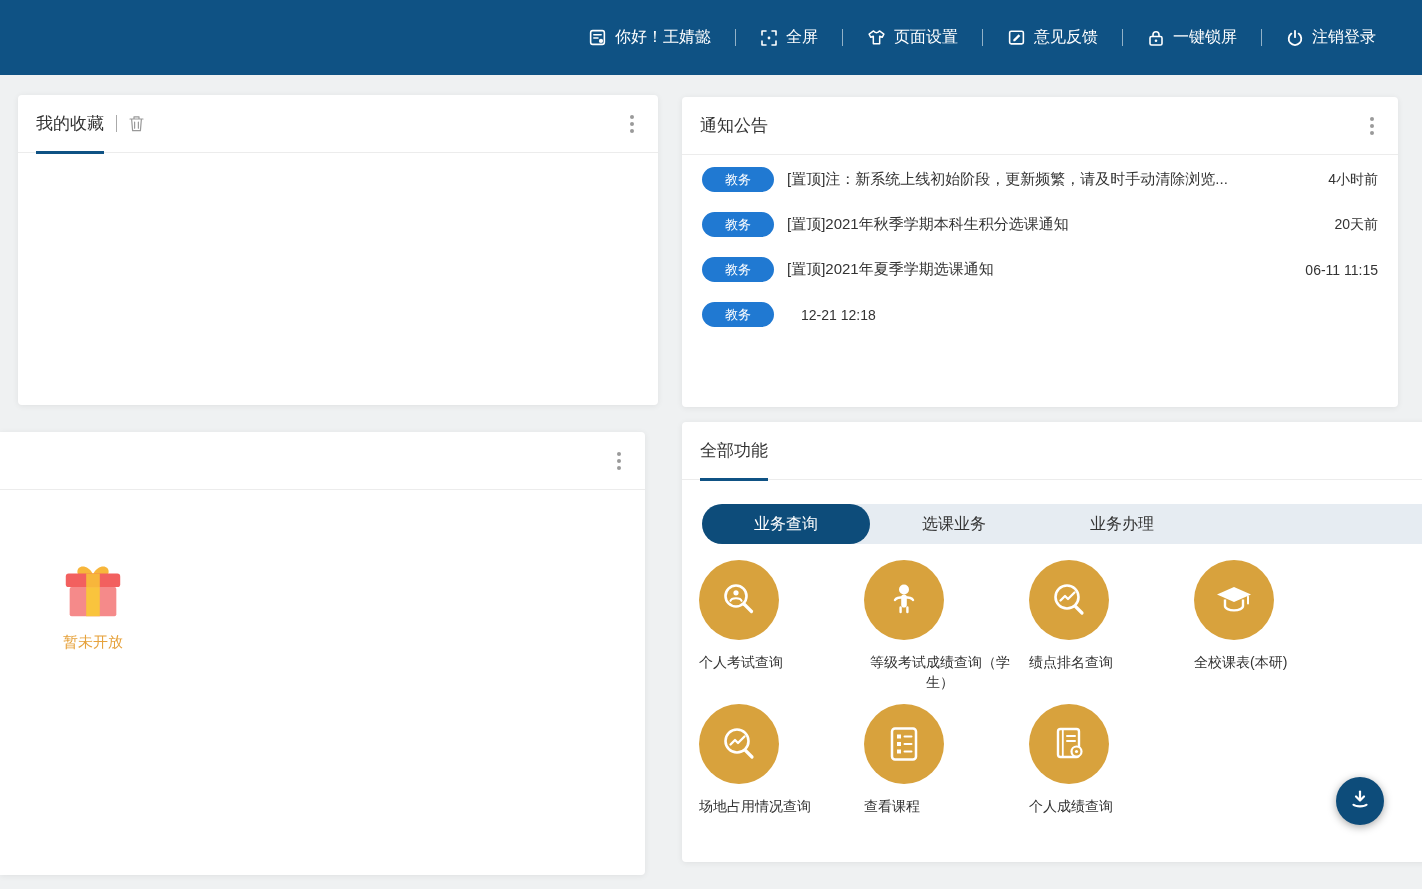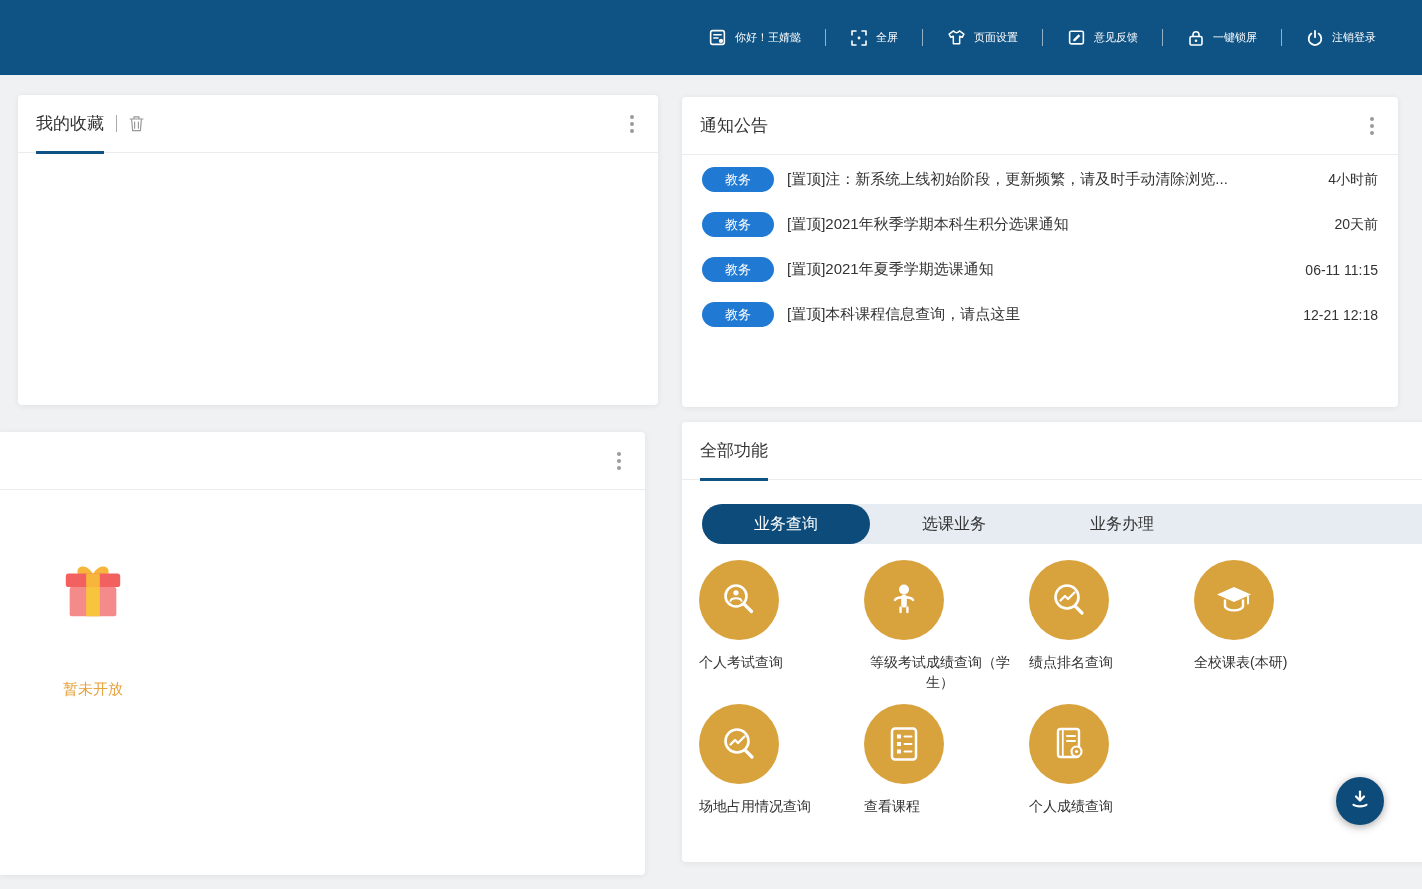--- a/index.html
+++ b/index.html
@@ -13,21 +13,21 @@
 
   
   .navbar {
     position:absolute; top:0; left:0; width:1422px; height:75px;
     background:#0f5284;
     display:flex; align-items:center; justify-content:flex-end;
     padding-right:46px;
   }
   .nav-item {
     display:flex; align-items:center; gap:8px;
-    color:#fff; font-size:11px; cursor:pointer; white-space:nowrap;text-align:center;
+    color:#fff; font-size:16px; cursor:pointer; white-space:nowrap;text-align:center;
   }
   .nav-sep { width:1px; height:17px; background:rgba(255,255,255,.55); margin:0 24px; }
   .nicon { display:flex; align-items:center; }
 
   
   .card {
     position:absolute; background:#fff; border-radius:4px;
     box-shadow:0 1px 6px rgba(0,0,0,.07);
   }
   .card-header {
@@ -69,21 +69,21 @@
     white-space:nowrap; line-height:1.2;
   }
   .notice-text {
     flex:1; font-size:15px; color:#333;
     white-space:nowrap; overflow:hidden; text-overflow:ellipsis;
   }
   .notice-time { margin-left:14px; font-size:14px; color:#333; white-space:nowrap; }
 
   
   .placeholder { position:absolute; left:55px; top:123px; width:76px;
-    display:flex; flex-direction:column; align-items:center;gap:47px; }
+    display:flex; flex-direction:column; align-items:center; }
   .placeholder-text { margin-top:4px; font-size:15px; color:#e6a23c; }
 
   
   .tabbar {
     margin:24px 18px 0 20px; height:40px; background:#e6ecf2;
     border-radius:21px; display:flex; align-items:stretch;
   }
   .tab {
     width:168px; display:flex; align-items:center; justify-content:center;
     font-size:16px; color:#333; border-radius:21px; cursor:pointer;
@@ -254,21 +254,20 @@
     </div>
 
     <div class="notice-row">
       <span class="badge">教务</span>
       <span class="notice-text">[置顶]2021年夏季学期选课通知</span>
       <span class="notice-time">06-11 11:15</span>
     </div>
 
     <div class="notice-row">
       <span class="badge">教务</span>
-      <span class="notice-text">[置顶]本科课程信息查询，请点这里</span>
       <span class="notice-time">12-21 12:18</span>
     </div>
 
   </div>
 </div>
 
 <div class="card" id="empty-card">
   <div class="card-header">
     <div class="dots">
         <i></i>

